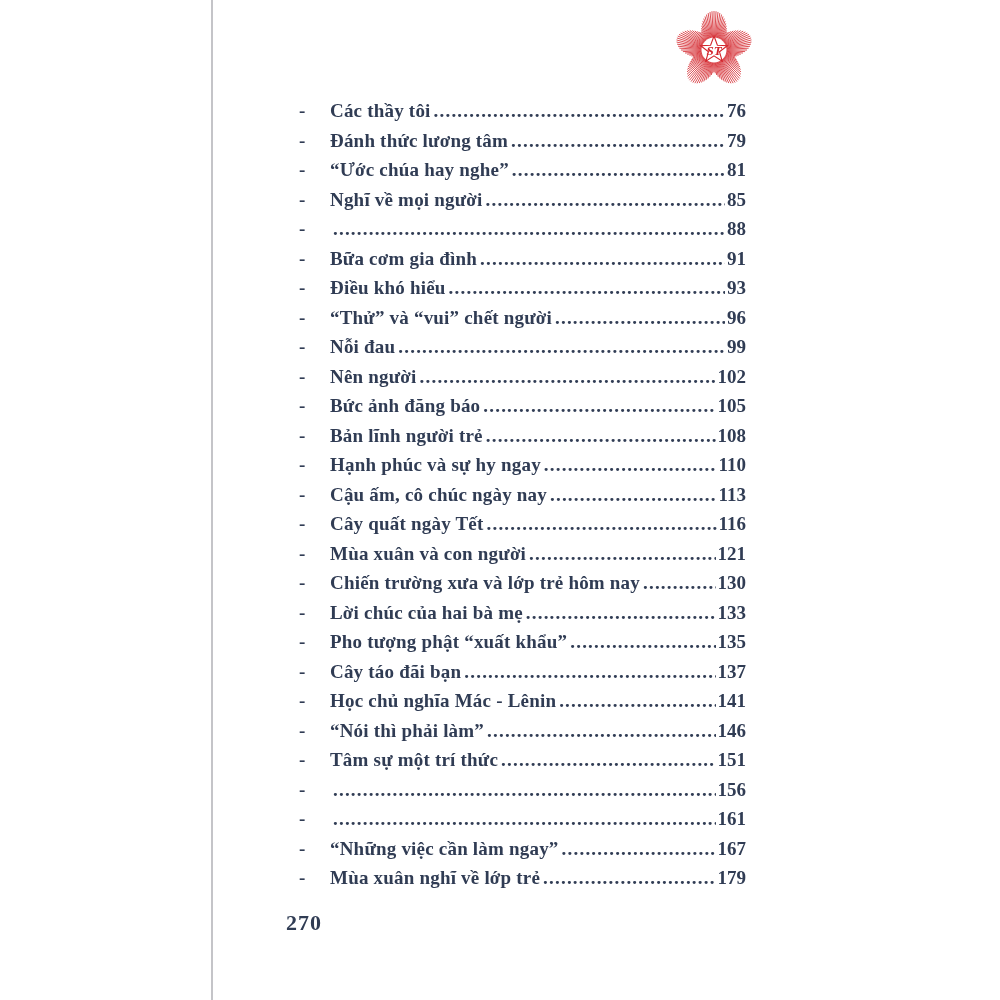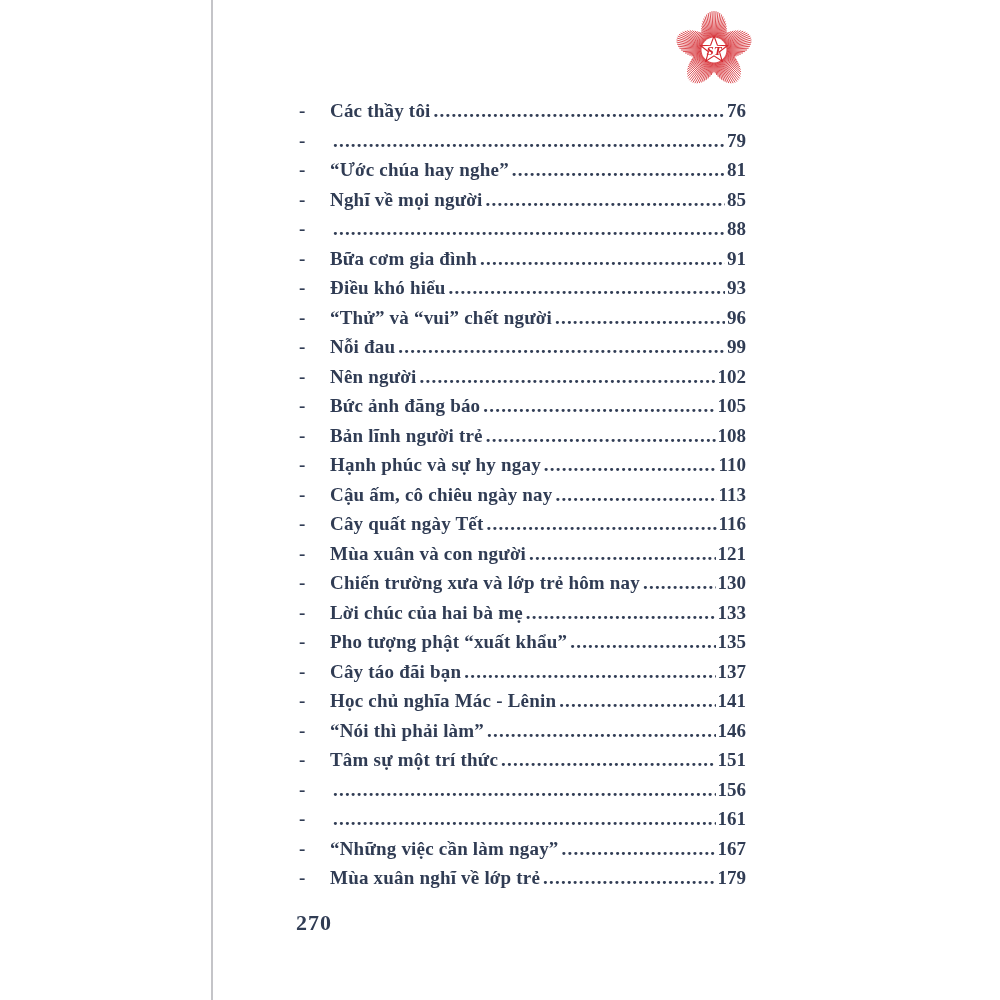--- a/index.html
+++ b/index.html
@@ -63,21 +63,21 @@
   .toc-leader::after {
     content: "......................................................................................................";
     letter-spacing: 1.2px;
     font-weight: 600;
   }
   .toc-page {
     flex: 0 0 auto;
   }
   .folio {
     position: absolute;
-    left: 296px; top: 910px;
+    left: 286px; top: 910px;
     color: var(--ink);
     font-size: 22px;
     font-weight: 600;
     letter-spacing: 1px;
   }
 </style>
 </head>
 <body>
 
 <div class="page">
@@ -217,20 +217,21 @@
   <div class="toc" id="toc-list">
     <div class="toc-row">
       <span class="toc-marker">-</span>
       <span class="toc-title">Các thầy tôi</span>
       <span class="toc-leader"></span>
       <span class="toc-page">76</span>
     </div>
 
     <div class="toc-row">
       <span class="toc-marker">-</span>
+      <span class="toc-title">Đánh thức lương tâm</span>
       <span class="toc-leader"></span>
       <span class="toc-page">79</span>
     </div>
 
     <div class="toc-row">
       <span class="toc-marker">-</span>
       <span class="toc-title">“Ước chúa hay nghe”</span>
       <span class="toc-leader"></span>
       <span class="toc-page">81</span>
     </div>
@@ -299,21 +300,21 @@
 
     <div class="toc-row">
       <span class="toc-marker">-</span>
       <span class="toc-title">Hạnh phúc và sự hy ngay</span>
       <span class="toc-leader"></span>
       <span class="toc-page">110</span>
     </div>
 
     <div class="toc-row">
       <span class="toc-marker">-</span>
-      <span class="toc-title">Cậu ấm, cô chiêu ngày nay</span>
+      <span class="toc-title">Cậu ấm, cô chúc ngày nay</span>
       <span class="toc-leader"></span>
       <span class="toc-page">113</span>
     </div>
 
     <div class="toc-row">
       <span class="toc-marker">-</span>
       <span class="toc-title">Cây quất ngày Tết</span>
       <span class="toc-leader"></span>
       <span class="toc-page">116</span>
     </div>

